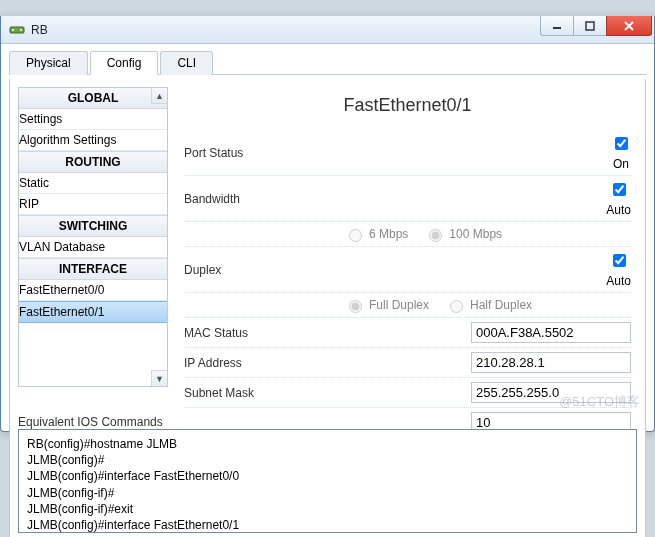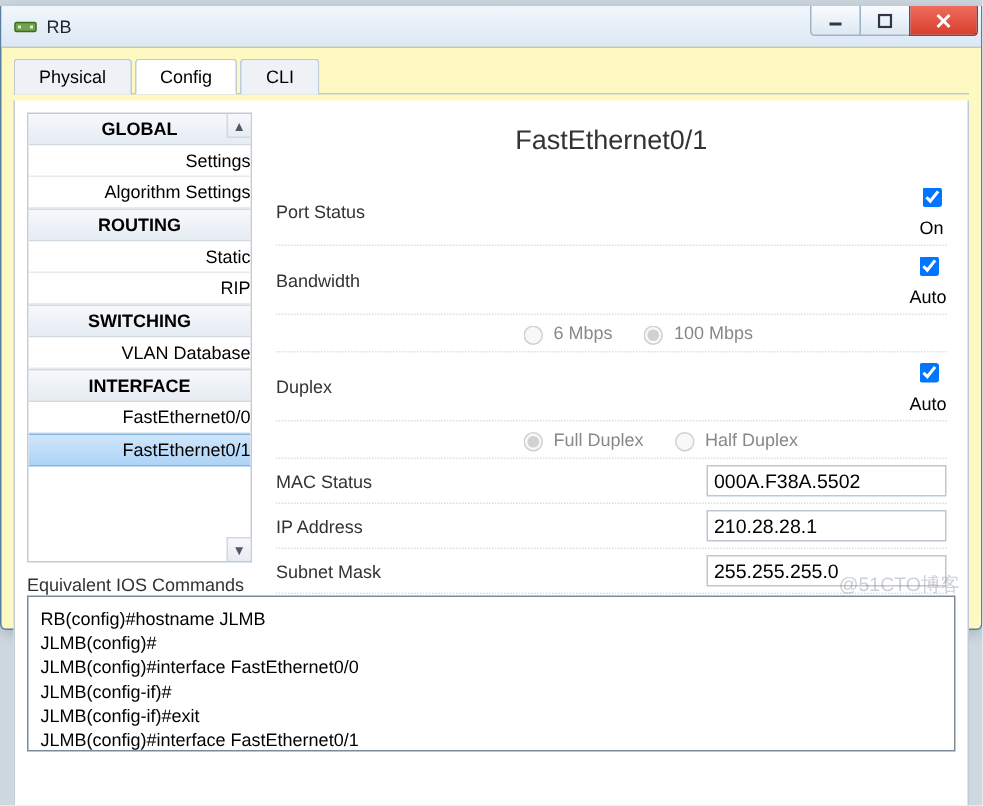--- a/index.html
+++ b/index.html
@@ -1,50 +1,50 @@
 <!DOCTYPE html>
 <html><head>
 <meta charset="utf-8">
 <style>
 * { box-sizing: border-box; font-family: Tahoma, Arial, sans-serif; font-size: 12px; }
 body { margin: 0; background: #cdd8e0; width: 655px; height: 537px; overflow: hidden; position: relative; }
-.window { position: absolute; left: 0; top: 4px; width: 655px; height: 416px; background: #fef9c3; border: 1px solid #5a7fa0; border-top: none; border-radius: 0 0 4px 4px; box-shadow: 0 2px 10px rgba(0,0,0,0.18); }
+.window { position: absolute; left: 0; top: 16px; width: 655px; height: 416px; background: #ffffff; border: 1px solid #5a7fa0; border-top: none; border-radius: 0 0 4px 4px; box-shadow: 0 2px 10px rgba(0,0,0,0.18); }
 .titlebar { height: 28px; background: linear-gradient(#f1f6fb,#dbe8f4); border-bottom: 1px solid #b6c7d6; display: flex; align-items: center; padding: 0 2px 0 8px; position: relative; }
 .titlebar .app-icon { width: 16px; height: 16px; margin-right: 6px; }
 .titlebar .title { font-size: 12px; color: #223; }
 .win-btns { position: absolute; right: 2px; top: 0; display: flex; }
 .win-btn { width: 34px; height: 20px; border: 1px solid #9fb4c8; border-top: none; background: linear-gradient(#f9fbfe,#dde8f2); display: flex; align-items: center; justify-content: center; font-size: 11px; margin-left: -1px; }
 .win-btn.min { border-radius: 0 0 0 3px; }
 .win-btn.close { background: linear-gradient(#ef6b5e,#d8402e); color: #fff; border-color: #a73326; border-radius: 0 0 3px 0; width: 46px; }
 .win-btn.max { }
 .client { padding: 6px 8px 8px 8px; }
 .tabs { display: flex; gap: 0; border-bottom: 1px solid #bfcbd6; margin-bottom: 4px; }
 .tab { padding: 4px 16px; border: 1px solid #bfcbd6; border-bottom: none; background: #eef2f6; margin-right: 2px; border-radius: 3px 3px 0 0; cursor: default; position: relative; top: 1px; }
 .tab.active { background: #fff; border-bottom: 1px solid #fff; font-weight: normal; }
 .panel { border: 1px solid #bfcbd6; border-top: none; background: #fff; padding: 8px; height: 478px; display: flex; flex-direction: column; }
 .main-row { display: flex; gap: 10px; flex: 0 0 auto; height: 300px; }
 .sidebar-wrap { width: 150px; border: 1px solid #bfcbd6; background: #fff; position: relative; }
 .sidebar { width: 100%; height: 100%; overflow: hidden; }
 .side-head { background: linear-gradient(#f6f8fb,#e6ecf3); border-top: 1px solid #d0d8e0; border-bottom: 1px solid #d0d8e0; text-align: center; font-weight: bold; padding: 3px 0; }
 .side-head:first-child { border-top: none; }
-.side-item { text-align: right; padding: 3px 0; border-bottom: 1px solid #e6ebf0; background: #fff; }
+.side-item { text-align: left; padding: 3px 0; border-bottom: 1px solid #e6ebf0; background: #fff; }
 .side-item.selected { background: linear-gradient(#cfe6fb,#aed3f5); border: 1px solid #7fb4e3; border-left: none; border-right: none; }
 .content { flex: 1; padding: 0 6px; }
 .iface-title { text-align: center; font-size: 18px; color: #333; margin: 8px 0 14px 0; }
 .row { display: flex; align-items: center; padding: 4px 0; border-bottom: 1px dotted #d9dee3; font-size: 13px; }
 .row:last-child { border-bottom: none; }
 .row .label { flex: 0 0 160px; color: #333; }
 .row .mid { flex: 1; display: flex; gap: 16px; }
 .row .tail { margin-left: auto; display: flex; align-items: center; gap: 4px; flex-direction: column; }
 .radio-opt { display: flex; align-items: center; gap: 4px; color: #888; }
 .radio-opt input { accent-color: #888; }
 .tick { width: 13px; height: 13px; }
 .field { width: 160px; padding: 2px 4px; border: 1px solid #bfc8d0; font-size: 13px; }
 .sub { border-top: none; }
-.ios-head { margin-top: 8px; font-size: 12px; color: #333; }
+.ios-head { margin-top: 28px; font-size: 12px; color: #333; }
 .ios-box { border: 1px solid #7a8a9a; padding: 6px 8px; font-family: Liberation Sans, sans-serif; font-size: 12px; line-height: 1.35; height: 104px; overflow: auto; white-space: pre; color: #000; background: #fff; }
 .scrollbtn { position: absolute; right: 0; width: 16px; height: 16px; background: linear-gradient(#f6f8fb,#e6ecf3); border-left: 1px solid #d0d8e0; display: flex; align-items: center; justify-content: center; font-size: 9px; color: #556; }
 .arrow-up { top: 0; border-bottom: 1px solid #d0d8e0; }
 .arrow-down { bottom: 0; border-top: 1px solid #d0d8e0; }
 .watermark { position: absolute; right: 14px; bottom: 20px; color: rgba(120,130,140,0.38); font-size: 13px; pointer-events: none; }
 </style>
 </head>
 <body>
 
 <div class="window">

